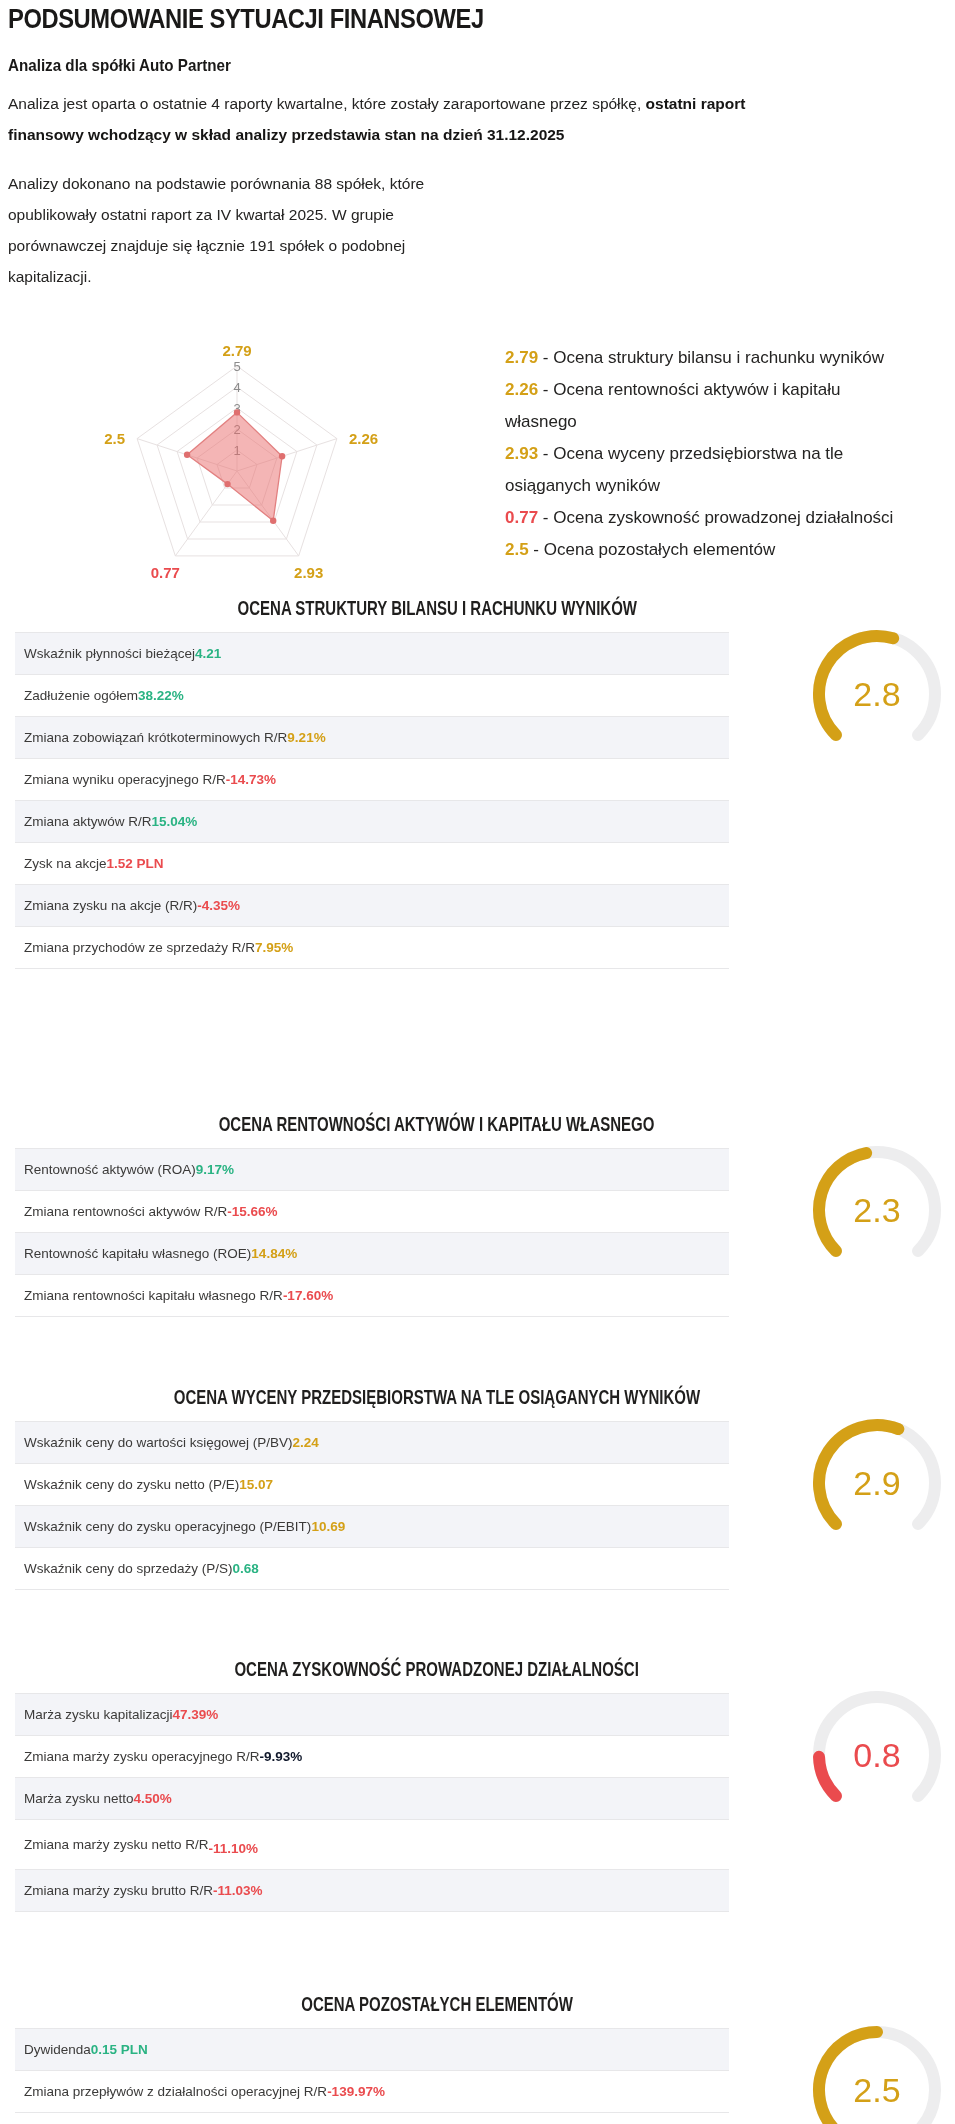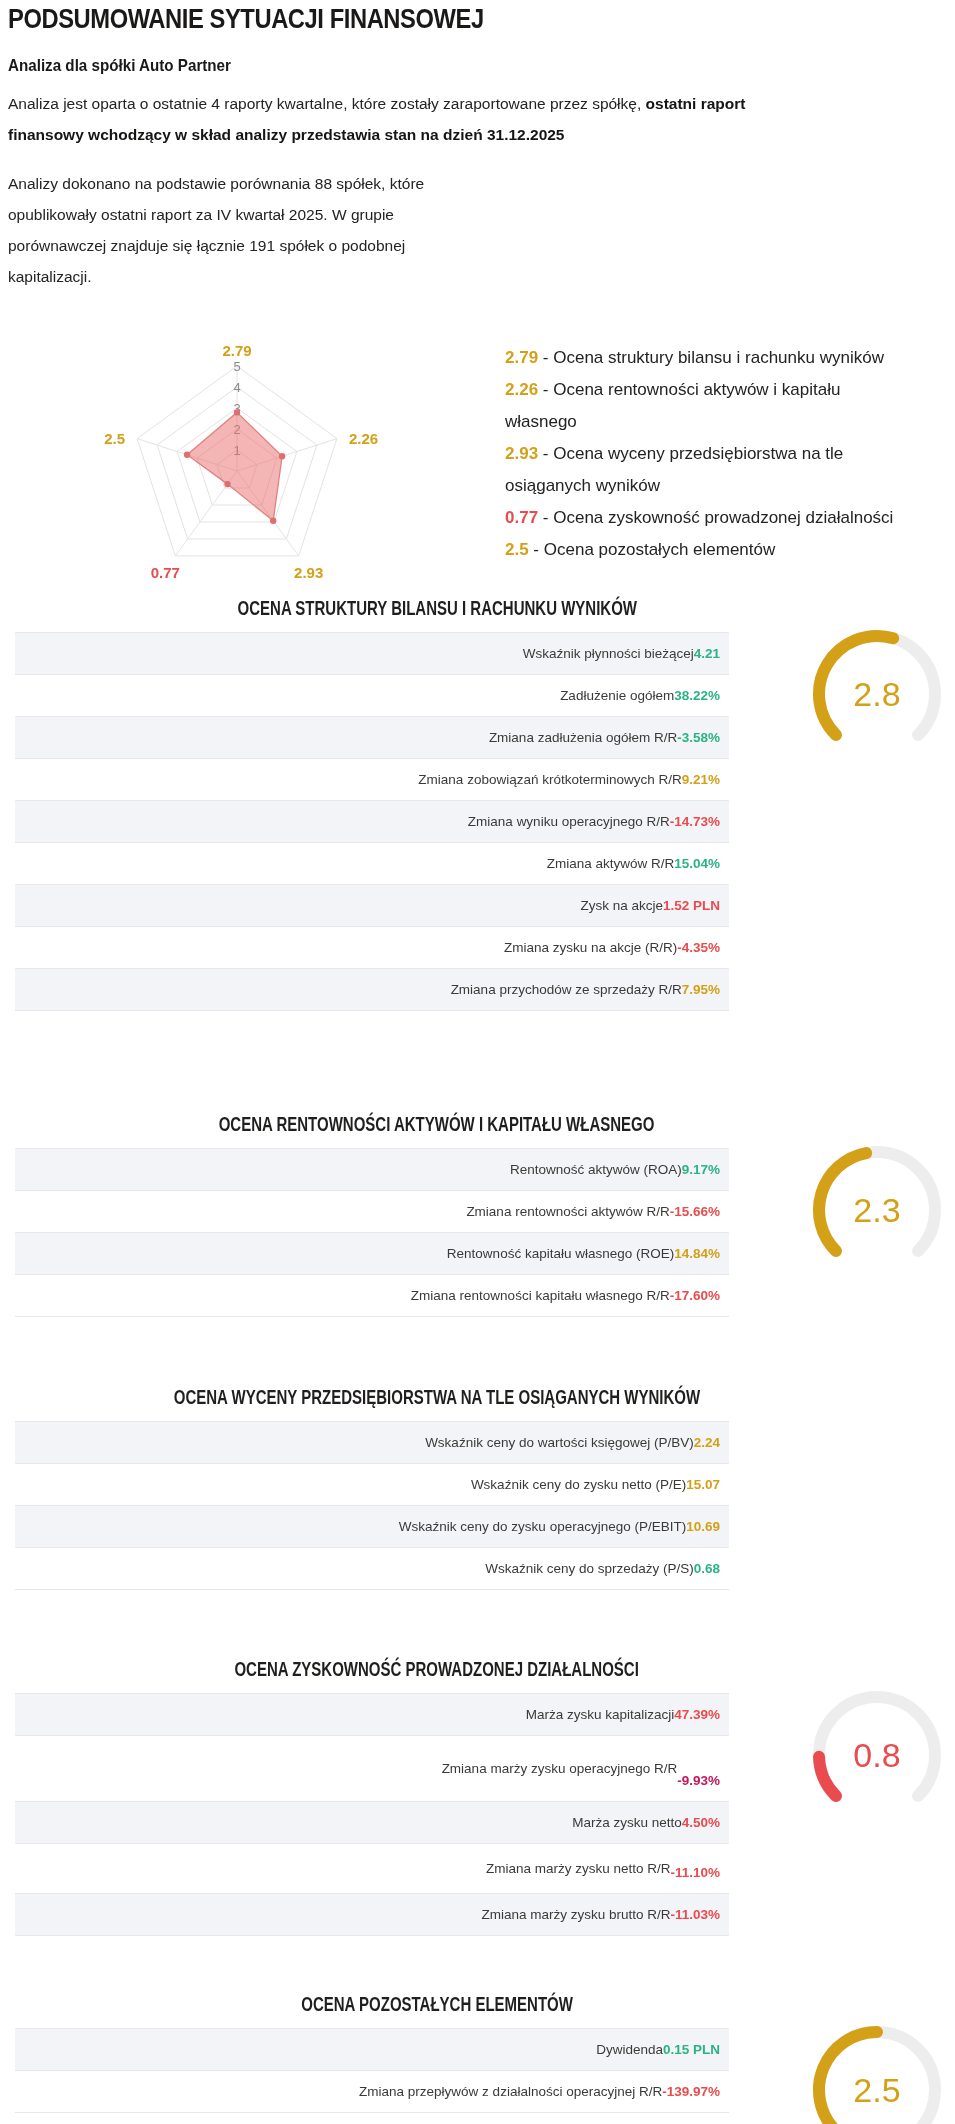--- a/index.html
+++ b/index.html
@@ -30,21 +30,21 @@
   #legend{position:absolute; left:505px; top:342px; width:400px; font-size:17px; line-height:32px;}
   .legend-value{font-weight:700;}
   .section{position:absolute; left:0; width:955px;}
   .sec-head{width:874px; height:24px; line-height:24px; text-align:center;}
   .sec-title{
     display:inline-block; margin:0; font-size:20px; font-weight:700; color:#201f1e; white-space:nowrap;
     transform:scaleX(0.75); transform-origin:center center;
   }
   .metrics{margin:12px 0 0 15px; width:714px; border-top:1px solid #e7e7e9;}
   .metric-row{
-    display:flex; justify-content:flex-end; align-items:center;
+    display:flex; justify-content:flex-start; align-items:center;
     padding:12px 9px; border-bottom:1px solid #e7e7e9; font-size:13.5px; line-height:17px;
   }
   .metric-row:nth-child(odd){background:#f3f4f8;}
   .m-label{color:#3b3a39;}
   .m-value{font-weight:700; white-space:nowrap;}
 </style>
 </head>
 <body>
 
 <div class="page">
@@ -103,24 +103,20 @@
     <div class="metrics">
           <div class="metric-row">
     <span class="m-label">Wskaźnik płynności bieżącej</span>
     <span class="m-value" style="color: rgb(42, 179, 131);">4.21</span>
   </div>
           <div class="metric-row">
     <span class="m-label">Zadłużenie ogółem</span>
     <span class="m-value" style="color: rgb(42, 179, 131);">38.22%</span>
   </div>
           <div class="metric-row">
-    <span class="m-label">Zmiana zadłużenia ogółem R/R</span>
-    <span class="m-value" style="color: rgb(42, 179, 131);">-3.58%</span>
-  </div>
-          <div class="metric-row">
     <span class="m-label">Zmiana zobowiązań krótkoterminowych R/R</span>
     <span class="m-value" style="color: rgb(212, 160, 23);">9.21%</span>
   </div>
           <div class="metric-row">
     <span class="m-label">Zmiana wyniku operacyjnego R/R</span>
     <span class="m-value" style="color: rgb(234, 75, 78);">-14.73%</span>
   </div>
           <div class="metric-row">
     <span class="m-label">Zmiana aktywów R/R</span>
     <span class="m-value" style="color: rgb(42, 179, 131);">15.04%</span>
@@ -191,33 +187,40 @@
   </div>
           <div class="metric-row">
     <span class="m-label">Wskaźnik ceny do zysku operacyjnego (P/EBIT)</span>
     <span class="m-value" style="color: rgb(212, 160, 23);">10.69</span>
   </div>
           <div class="metric-row">
     <span class="m-label">Wskaźnik ceny do sprzedaży (P/S)</span>
     <span class="m-value" style="color: rgb(42, 179, 131);">0.68</span>
   </div>
         </div>
+    <div class="gauge gauge-sm">
+          <svg width="130" height="130" viewBox="0 0 130 130">
+            <path d="M 23.99 106.01 A 58 58 0 1 1 106.01 106.01" fill="none" stroke="#ededee" stroke-width="12" stroke-linecap="round"></path>
+            <path d="M 23.99 106.01 A 58 58 0 0 1 86.35 11.07" fill="none" stroke="#d4a017" stroke-width="12" stroke-linecap="round"></path>
+          </svg>
+      <div class="gauge-num" style="color: rgb(212, 160, 23);">2.9</div>
+    </div>
   </section>
       <section class="section" style="top: 1657px;">
     <div class="sec-head">
       <h2 class="sec-title">OCENA ZYSKOWNOŚĆ PROWADZONEJ DZIAŁALNOŚCI</h2>
     </div>
     <div class="metrics">
           <div class="metric-row">
     <span class="m-label">Marża zysku kapitalizacji</span>
     <span class="m-value" style="color: rgb(234, 75, 78);">47.39%</span>
   </div>
           <div class="metric-row">
     <span class="m-label">Zmiana marży zysku operacyjnego R/R</span>
-    <span class="m-value" style="color: #be185d; margin-top: 24px;">-9.93%</span>
+    <span class="m-value" style="color: #0f172a;">-9.93%</span>
   </div>
           <div class="metric-row">
     <span class="m-label">Marża zysku netto</span>
     <span class="m-value" style="color: rgb(234, 75, 78);">4.50%</span>
   </div>
           <div class="metric-row">
     <span class="m-label">Zmiana marży zysku netto R/R</span>
     <span class="m-value" style="color: rgb(234, 75, 78); margin-top: 8px;">-11.10%</span>
   </div>
           <div class="metric-row">

